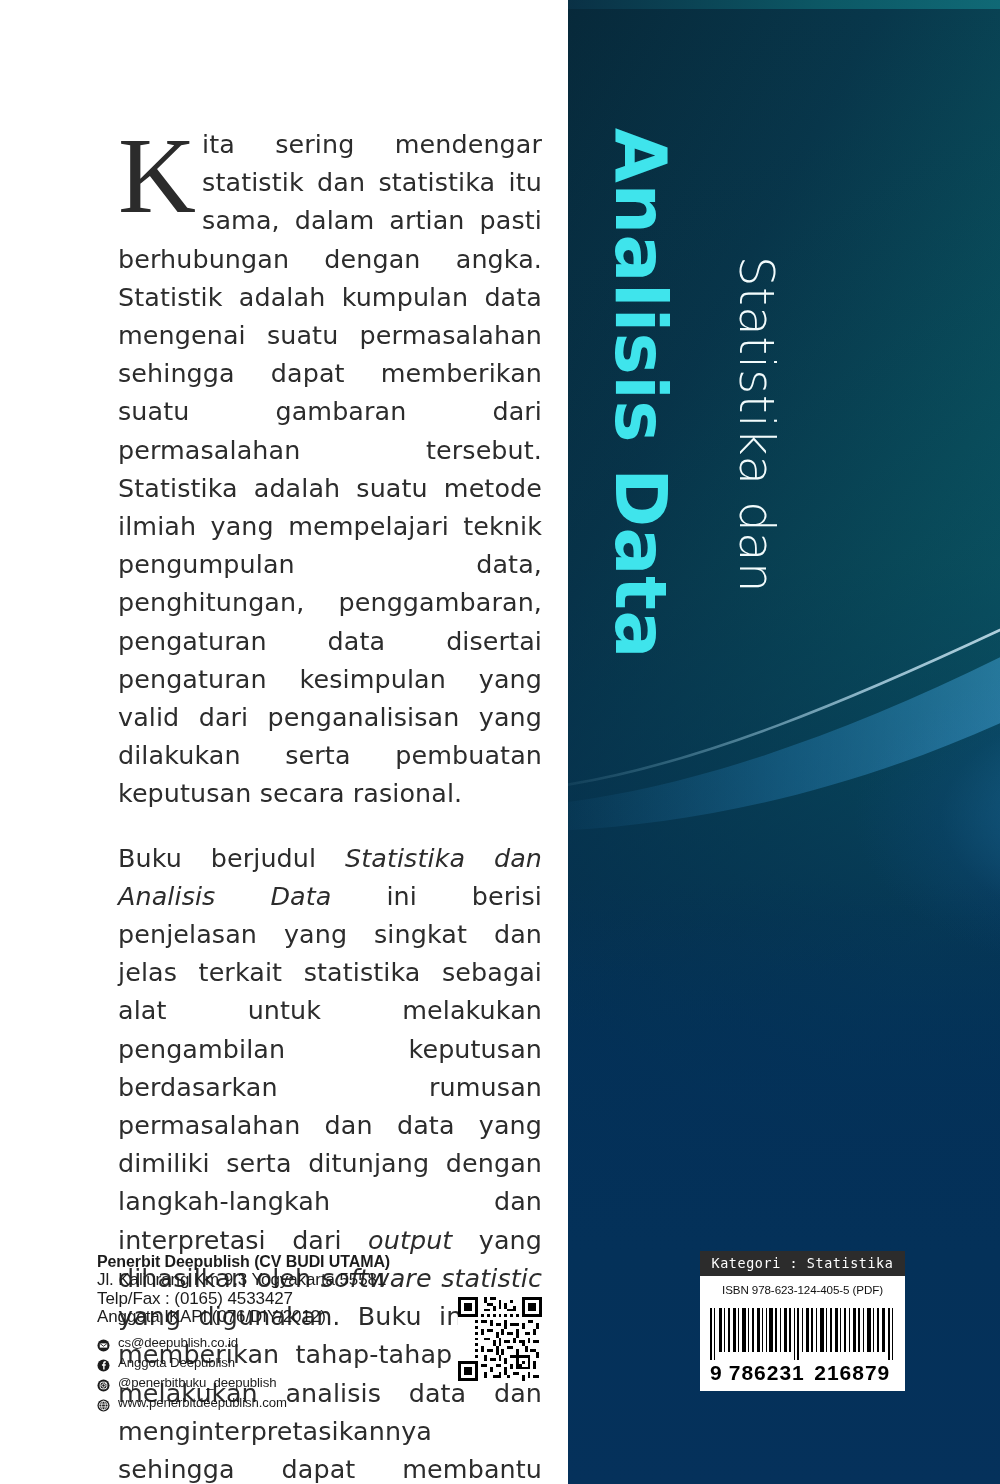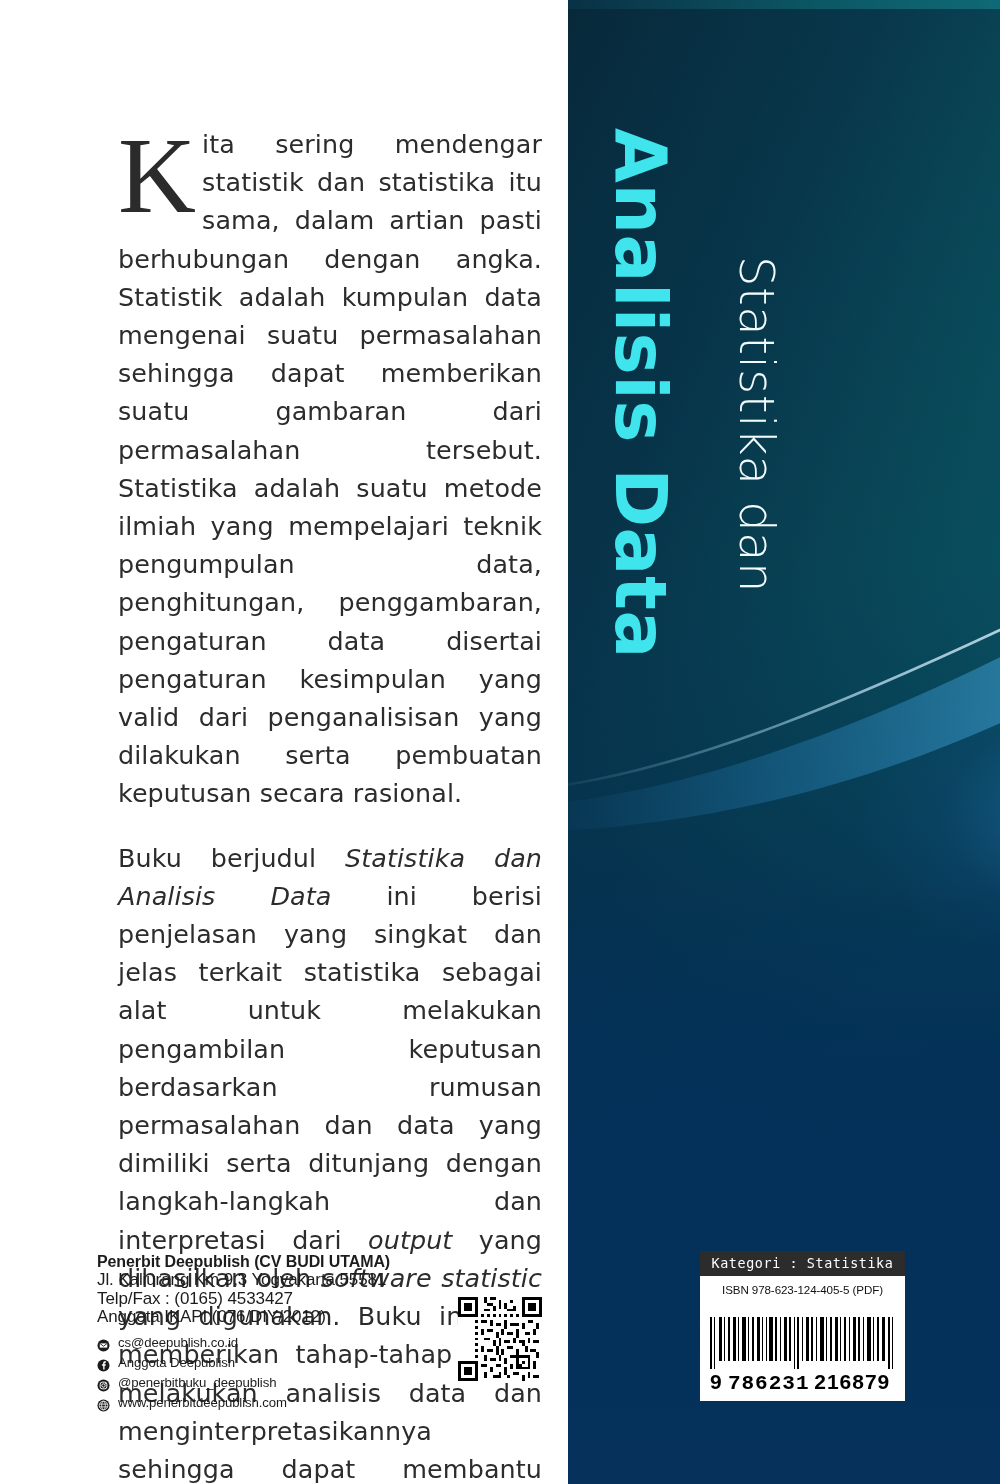--- a/index.html
+++ b/index.html
@@ -220,36 +220,36 @@
     width:205px;
     background:#ffffff;
     padding:7px 8px 6px 8px;
   }
   #isbn-text {
     text-align:center;
     font-family:"Liberation Sans", sans-serif;
     font-size:11.6px;
     color:#111;
     letter-spacing:-0.1px;
-    margin-bottom:21px;
+    margin-bottom:12px;
   }
   #bars { display:block; }
   #ean-digits {
     display:flex;
     align-items:baseline;
     font-family:"Liberation Sans", sans-serif;
     font-size:21px;
     font-weight:bold;
     color:#000;
     letter-spacing:1px;
     margin-top:1px;
     padding:0 2px;
   }
   #ean-digits .d1 { width:14px; }
-  #ean-digits .dl { flex:1; text-align:right;font-family:Liberation Mono, monospace; }
+  #ean-digits .dl { flex:1; text-align:center; }
   #ean-digits .dr { flex:1; text-align:center; }
 </style>
 </head>
 <body>
 
 <div id="cover">
 
   <div id="back-cover">
 
     <div id="blurb">

